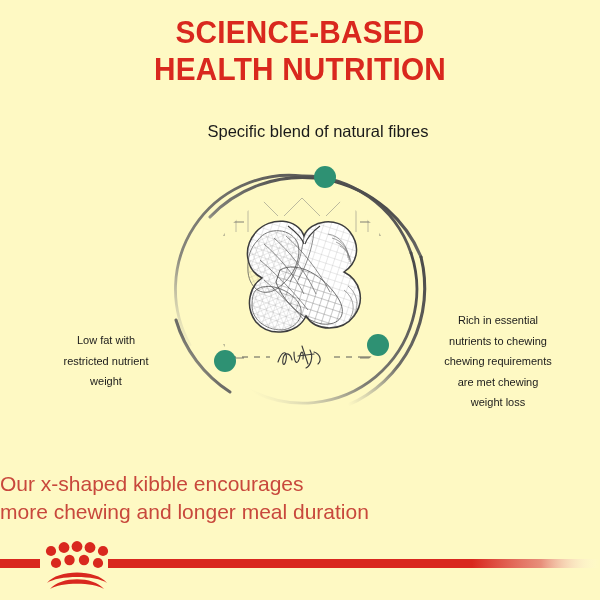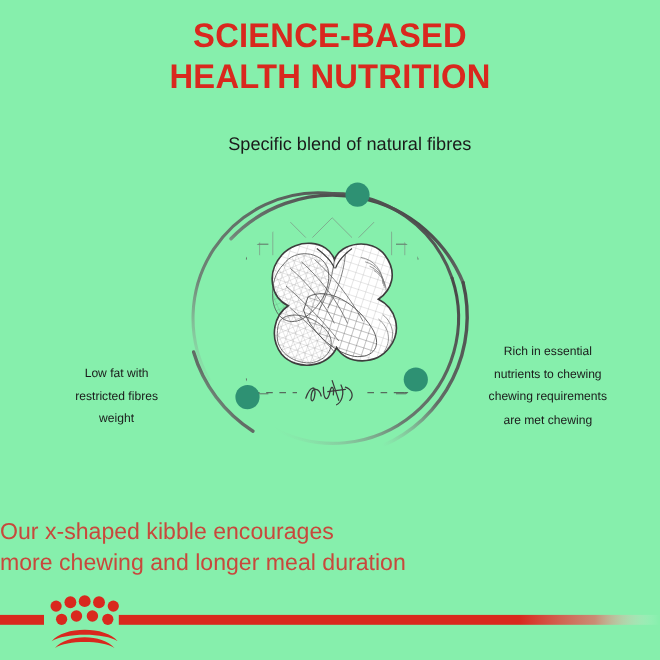--- a/index.html
+++ b/index.html
@@ -3,21 +3,21 @@
 <meta charset="utf-8">
 <style>
   html,body{margin:0;padding:0;}
   body{
     width:600px;height:600px;
     background:#ffffff;
     font-family:"Liberation Sans", sans-serif;
     overflow:hidden;
     position:relative;
   }
-  #page{position:relative;width:600px;height:600px;background:#86efac;overflow:hidden;}
+  #page{position:relative;width:600px;height:600px;background:#fef9c3;overflow:hidden;}
 
   
   .title-block{
     position:absolute;left:0;top:14px;width:600px;
     text-align:center;
   }
   .title-line{
     display:block;
     color:#d9281e;
     font-family:"Liberation Sans", sans-serif;
@@ -238,29 +238,30 @@
       </g>
 
       <circle cx="173" cy="37" r="11" fill="#2e9173"></circle>
       <circle cx="73" cy="221" r="11" fill="#2e9173"></circle>
       <circle cx="226" cy="205" r="11" fill="#2e9173"></circle>
     </svg>
   </div>
 
   <div class="side-label left">
     <span class="ln">Low fat with</span>
-    <span class="ln">restricted fibres</span>
+    <span class="ln">restricted nutrient</span>
     <span class="ln">weight</span>
   </div>
 
   <div class="side-label right">
     <span class="ln">Rich in essential</span>
     <span class="ln">nutrients to chewing</span>
     <span class="ln">chewing requirements</span>
     <span class="ln">are met chewing</span>
+    <span class="ln">weight loss</span>
   </div>
 
   <div class="statement">
     <span class="ln">Our x-shaped kibble encourages</span>
     <span class="ln">more chewing and longer meal duration</span>
   </div>
 
   <div class="footer">
     <svg viewBox="0 0 600 62" xmlns="http://www.w3.org/2000/svg">
       <defs>

